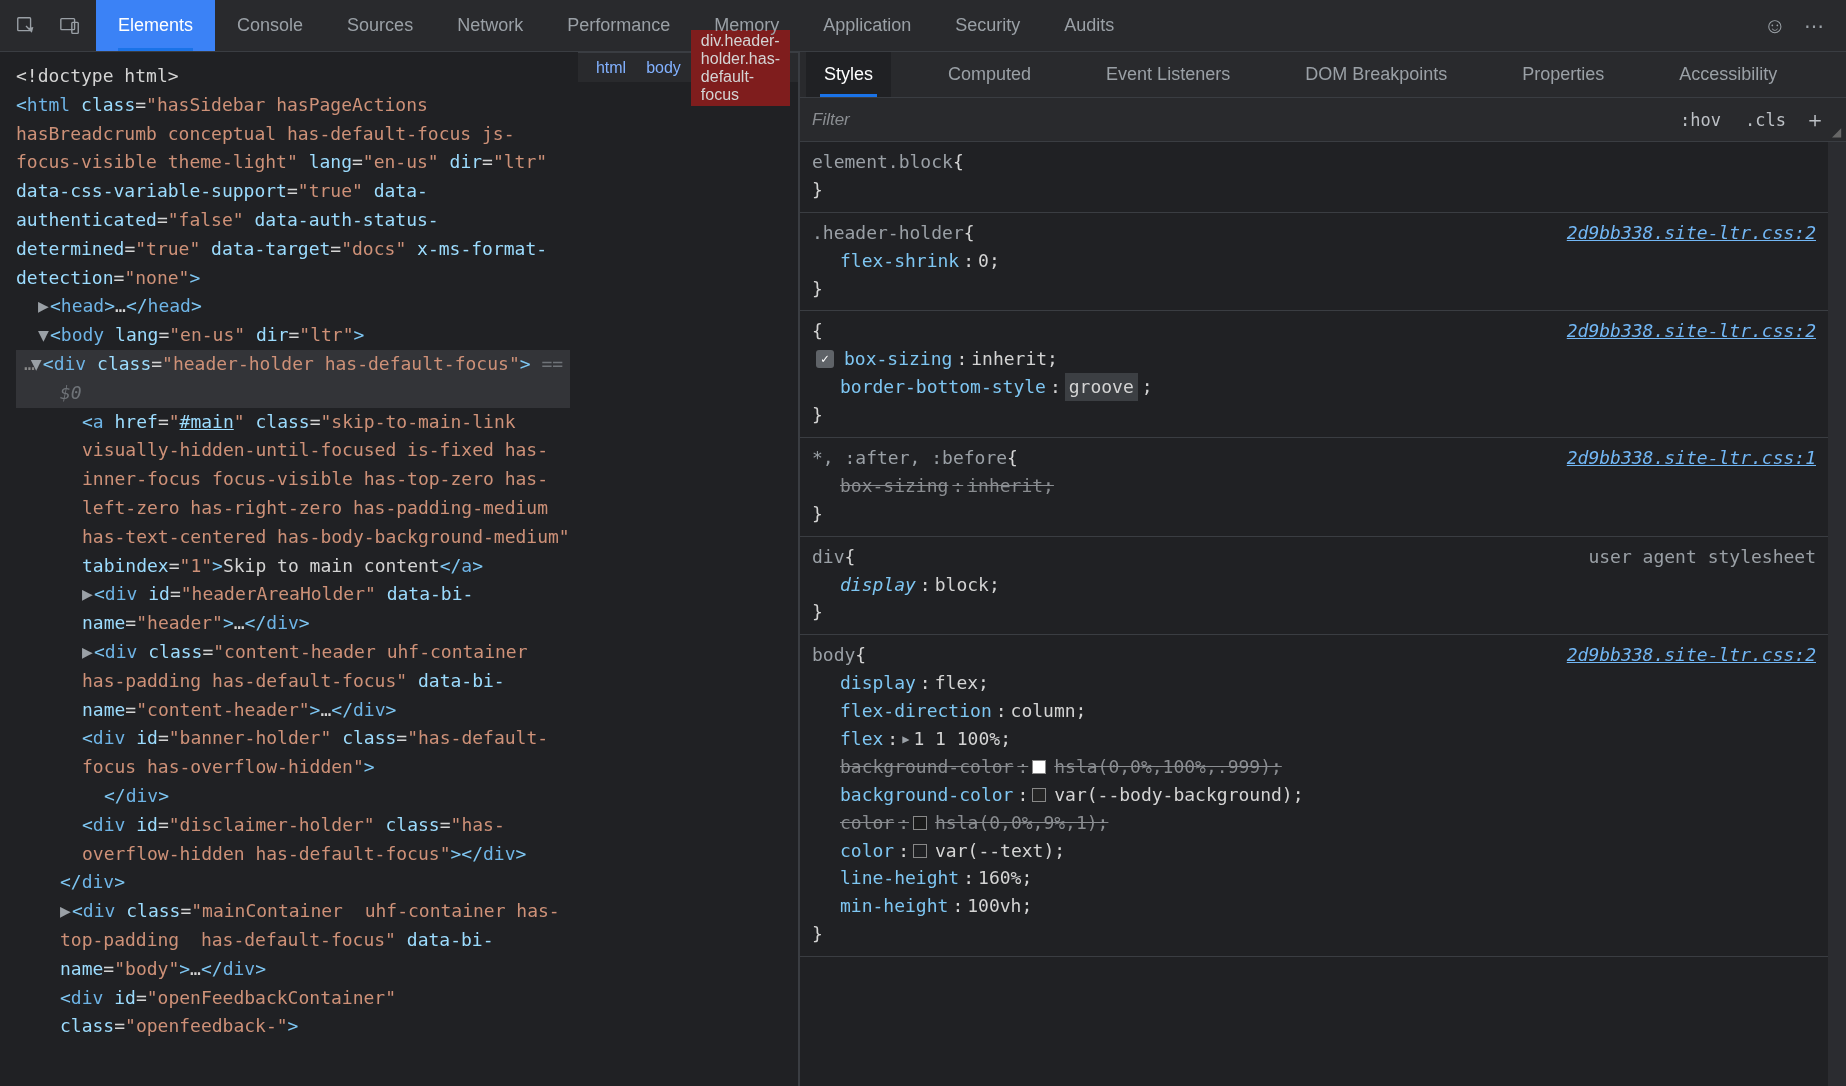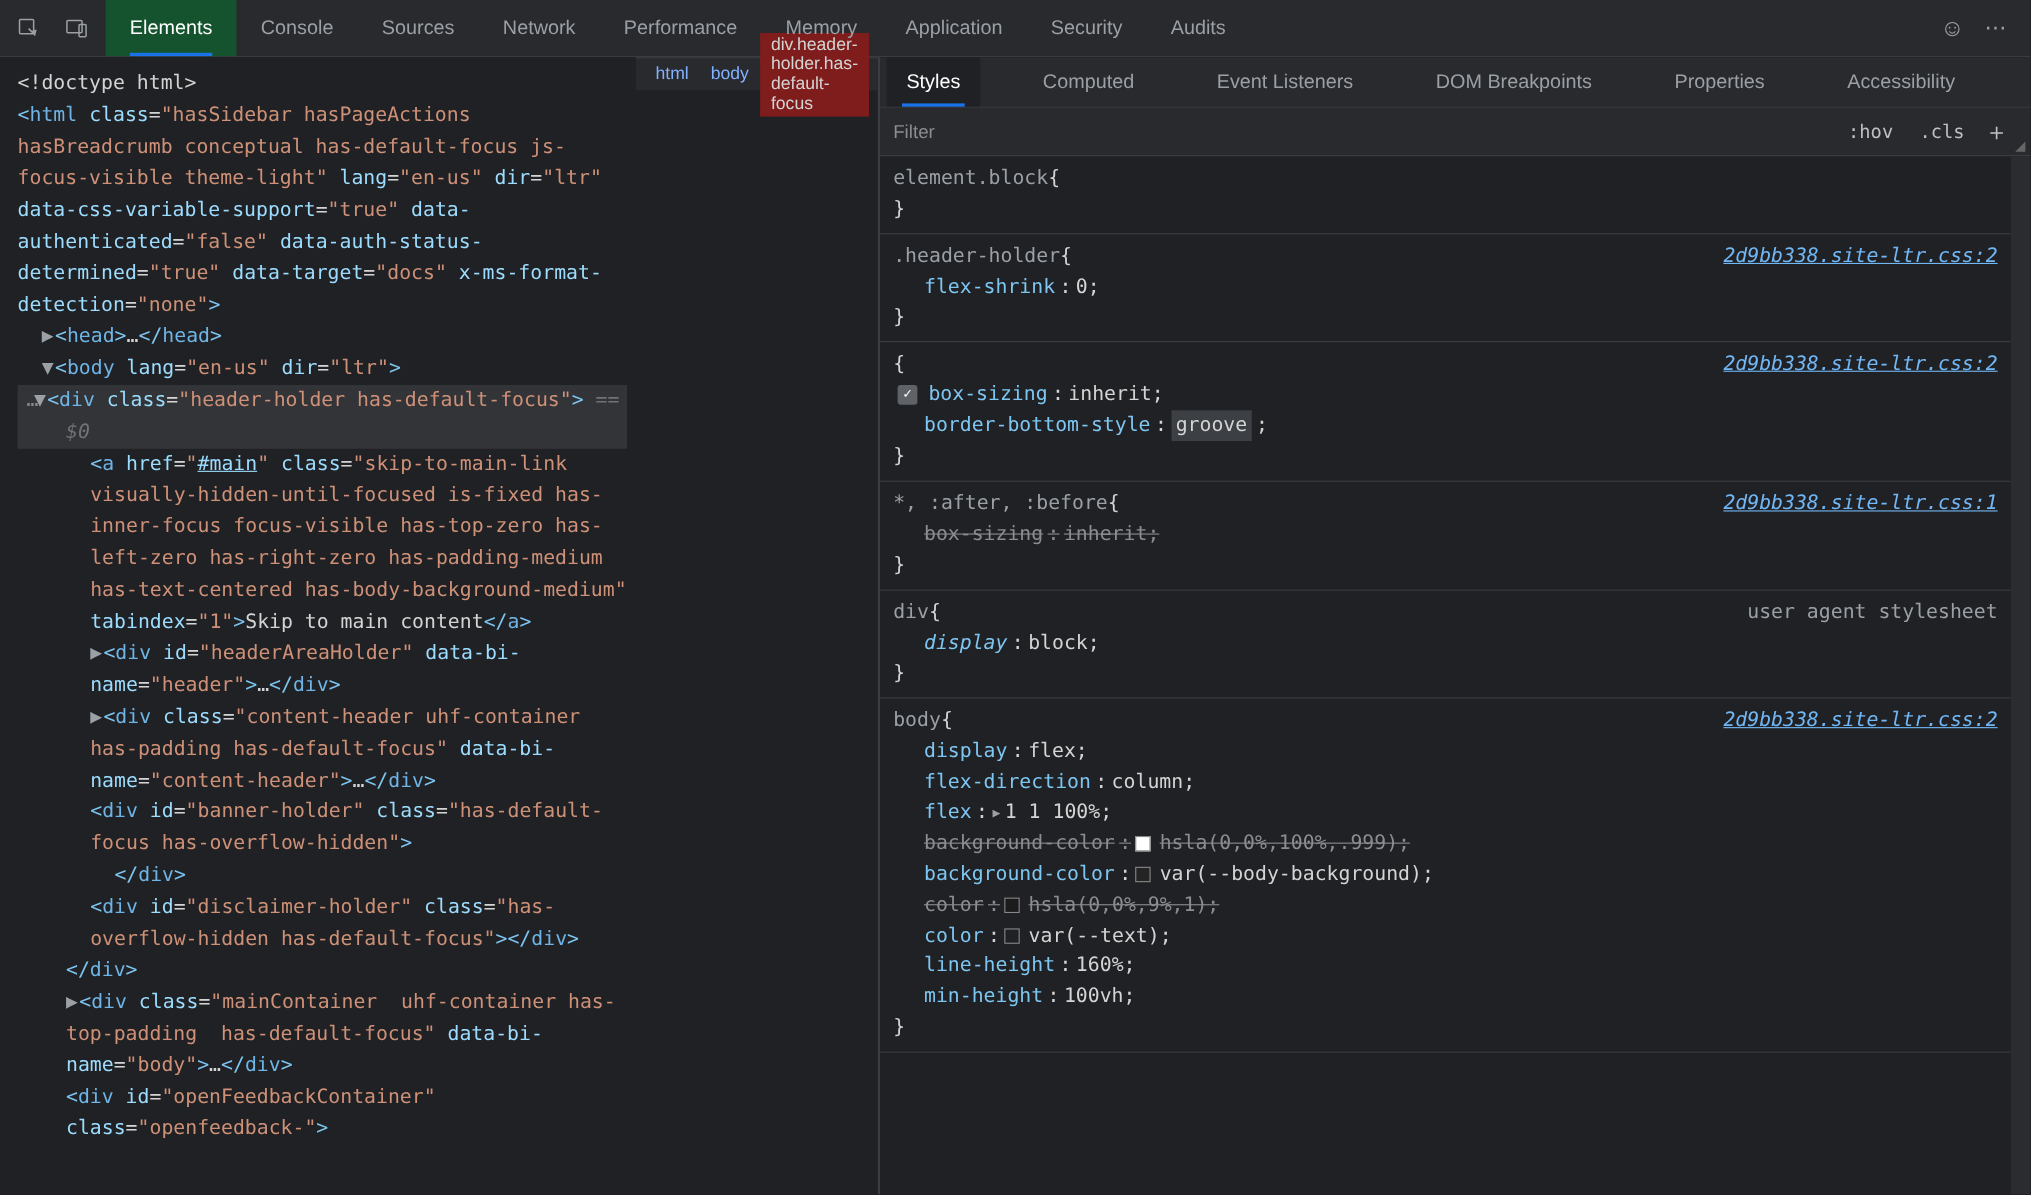--- a/index.html
+++ b/index.html
@@ -31,21 +31,21 @@
 .main-tabs { display: flex; height: 100%; }
 .main-tab {
   padding: 0 22px;
   display: flex; align-items: center;
   color: #9aa0a6;
   font-size: 18px;
   cursor: pointer;
   position: relative;
 }
 .main-tab.active {
-  background: #14532d;
+  background: #3b82f6;
   color: #fff;
 }
 .main-tab.active::after {
   content: "";
   position: absolute;
   bottom: 0; left: 22px; right: 22px;
   height: 3px;
   background: #1a73e8;
 }
 .topbar-right {
@@ -159,20 +159,21 @@
 }
 .filter-input {
   flex: 1;
   height: 100%;
   background: transparent;
   border: none;
   color: #e8eaed;
   font-size: 17px;
   padding: 0 12px;
   outline: none;
+  font-style: italic;
 }
 .filter-input::placeholder { color: #8a8d91; }
 .filter-btn {
   padding: 0 12px;
   font-family: Menlo, Consolas, monospace;
   color: #bdc1c6;
   font-size: 17px;
   cursor: pointer;
 }
 .plus-btn {

